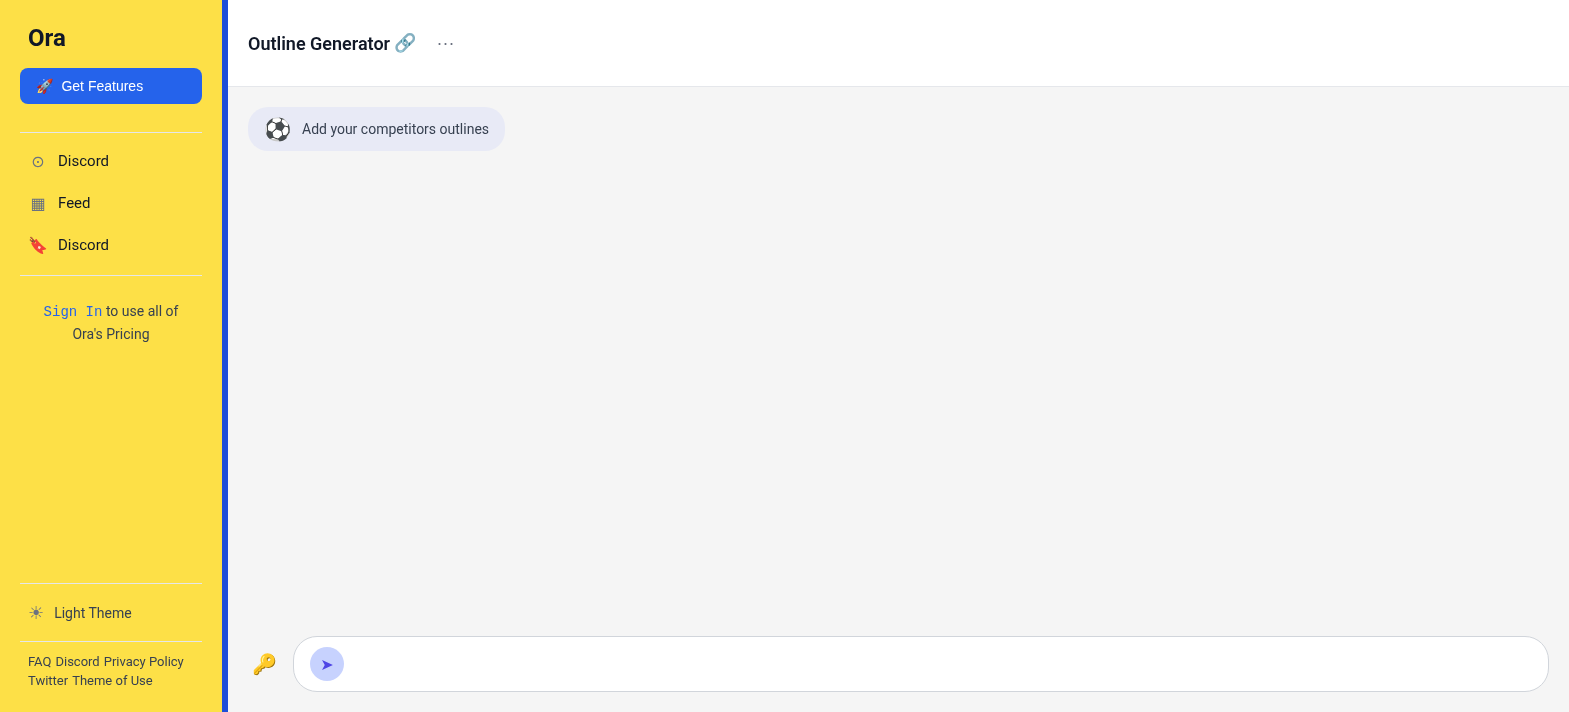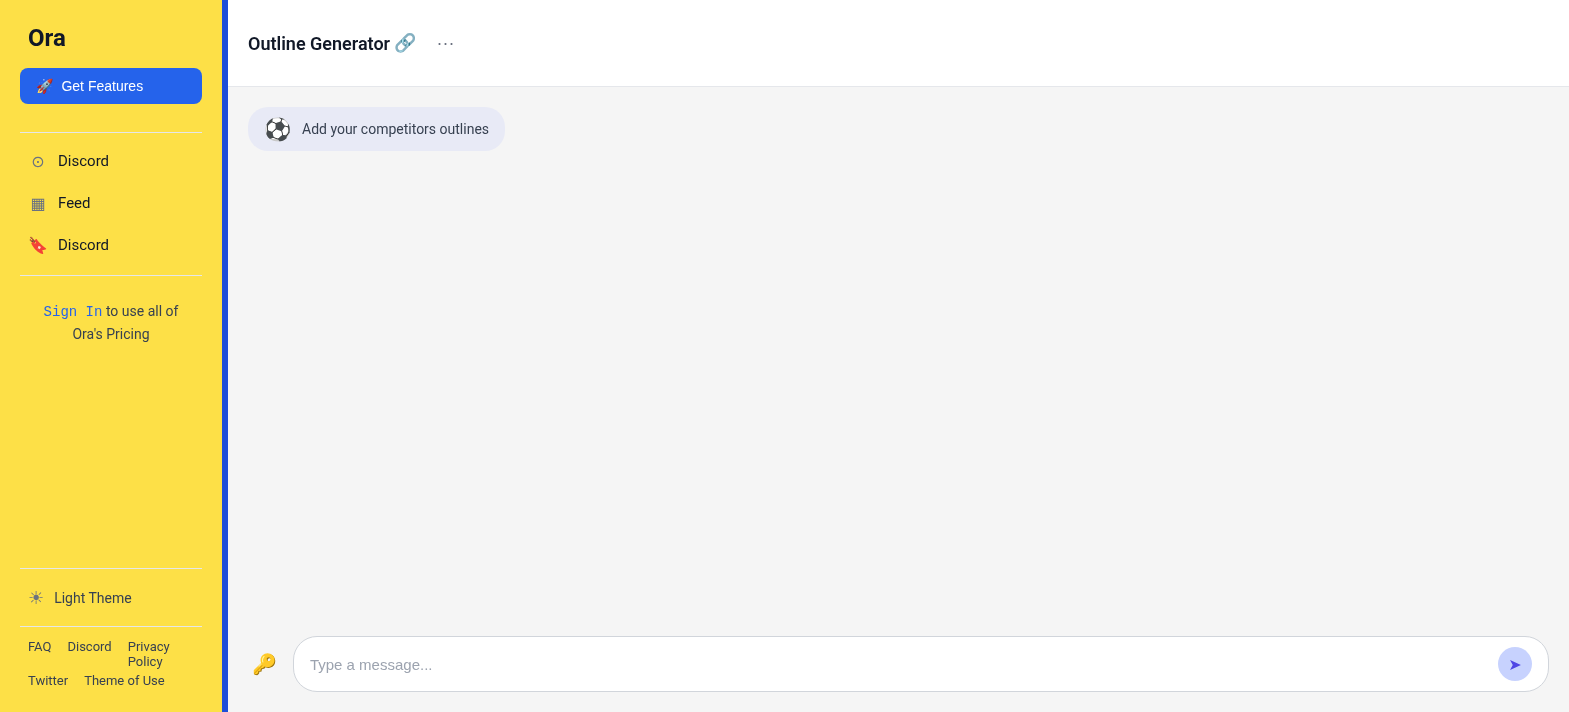--- a/index.html
+++ b/index.html
@@ -115,22 +115,23 @@
       padding: 8px 0;
     }
 
     .footer-links {
       padding: 12px 8px 4px 8px;
       border-top: 1px solid #e5e7eb;
     }
 
     .footer-row {
       display: flex;
-      gap: 16px;
+      gap: 4px;
       margin-bottom: 4px;
+      align-items: center;
     }
 
     .footer-link {
       font-size: 13px;
       color: #374151;
       cursor: pointer;
       text-decoration: none;
     }
 
     
@@ -340,19 +341,18 @@
       <span class="soccer-icon">⚽</span>
       <span>Add your competitors outlines</span>
     </div>
   </div>
 
   <div class="chat-input-area">
     <button class="key-icon-btn" title="API Key">
       <span>🔑</span>
     </button>
     <div class="chat-input-wrapper">
-      <input type="text" class="chat-input" placeholder="Type a message..." style="">
       <button class="send-btn" title="Send">
         <span>➤</span>
       </button>
     </div>
   </div>
 </main>
 
 </body></html>

